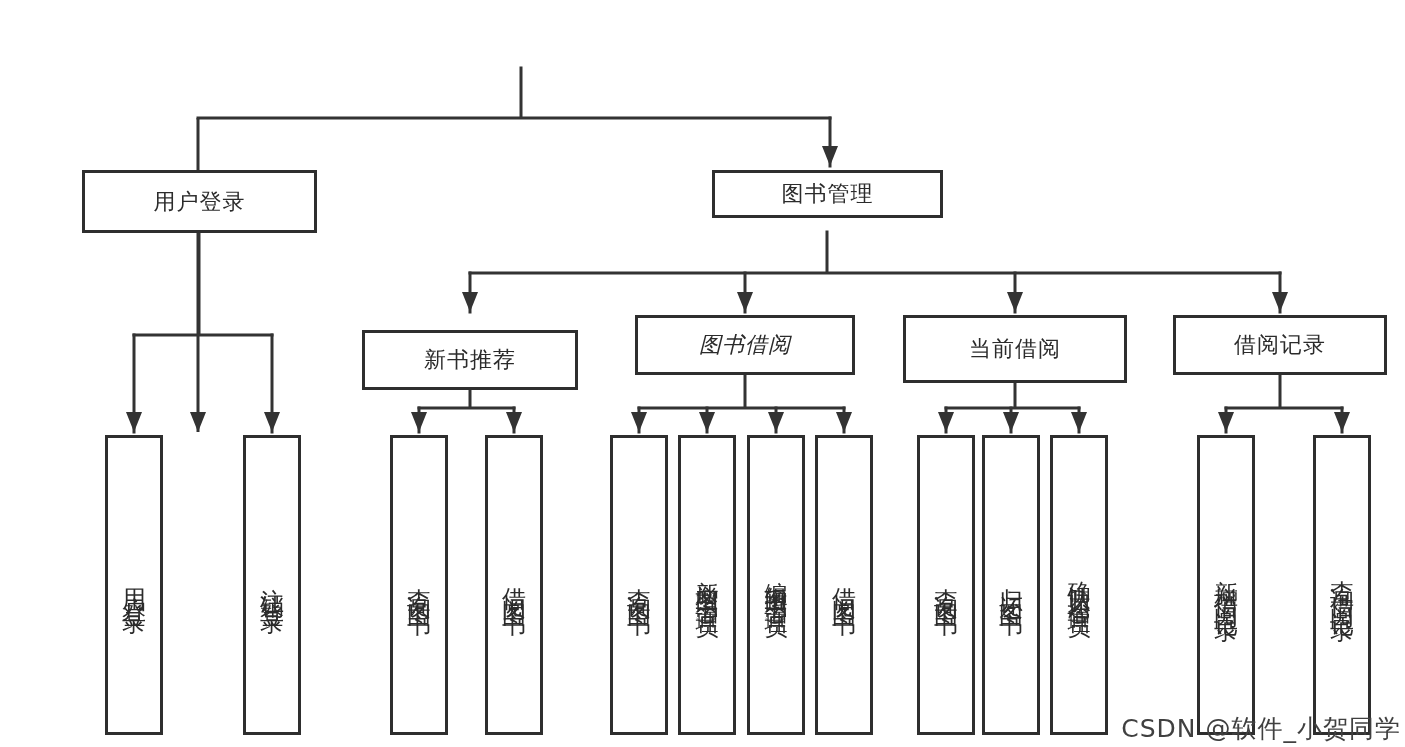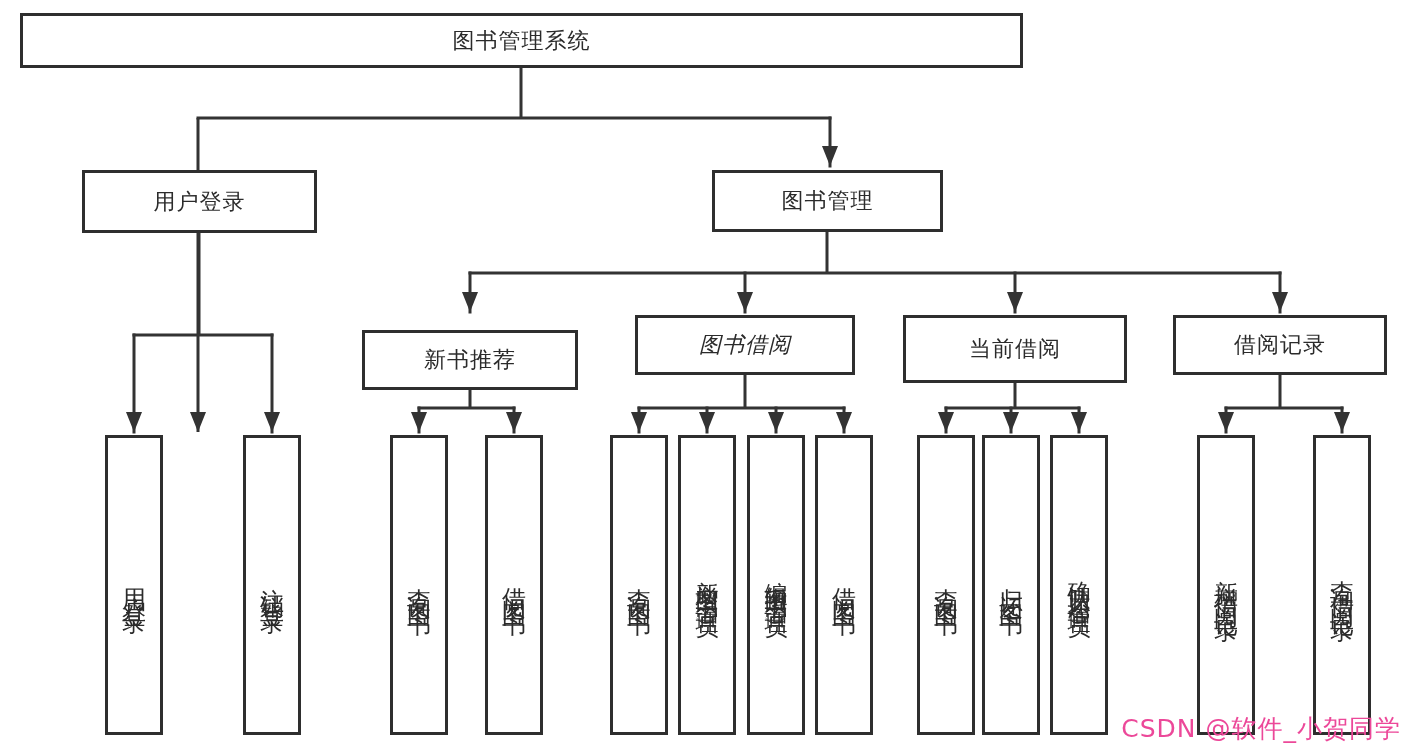--- a/index.html
+++ b/index.html
@@ -34,38 +34,38 @@
   .leaf.long{
     font-size:23px;
     letter-spacing:5px;
   }
   svg.connectors{
     position:absolute;left:0;top:0;z-index:1;
   }
   
   #n-root      {left:20px;  top:13px;  width:1003px; height:55px;}
   #n-userlogin {left:82px;  top:170px; width:235px;  height:63px;}
-  #n-bookmgmt  {left:712px; top:170px; width:231px;  height:62px;}
+  #n-bookmgmt  {left:712px; top:170px; width:231px;  height:48px;}
   #n-newrec    {left:362px; top:330px; width:216px;  height:60px;}
   #n-borrow    {left:635px; top:315px; width:220px;  height:60px;font-style:italic;}
   #n-current   {left:903px; top:315px; width:224px;  height:68px;}
   #n-records   {left:1173px;top:315px; width:214px;  height:60px;}
   .leaf{top:435px;width:58px;height:300px;}
   #lf-0 {left:105px;}  #lf-1 {left:243px;}
   #lf-2 {left:390px;}  #lf-3 {left:485px;}
   #lf-4 {left:610px;}  #lf-5 {left:678px;}
   #lf-6 {left:747px;}  #lf-7 {left:815px;}
   #lf-8 {left:917px;}  #lf-9 {left:982px;}
   #lf-10{left:1050px;}
   #lf-11{left:1197px;} #lf-12{left:1313px;}
   .watermark{
     position:absolute;
     right:4px;bottom:2px;
     font-size:25px;
-    color:#ec4899;
+    color:#404040;
     letter-spacing:1px;
     z-index:3;
     white-space:nowrap;
     margin-left:28px;
   }
 </style>
 </head>
 <body>
 
 <div class="stage">
@@ -106,21 +106,20 @@
       <line x1="946" y1="408" x2="946" y2="432" marker-end="url(#arw)"></line>
       <line x1="1011" y1="408" x2="1011" y2="432" marker-end="url(#arw)"></line>
       <line x1="1079" y1="408" x2="1079" y2="432" marker-end="url(#arw)"></line>
 
       <path d="M1280,375 V408 M1226,408 H1342"></path>
       <line x1="1226" y1="408" x2="1226" y2="432" marker-end="url(#arw)"></line>
       <line x1="1342" y1="408" x2="1342" y2="432" marker-end="url(#arw)"></line>
     </g>
   </svg>
 
-  <div class="node" id="n-root">图书管理系统</div>
 
   <div class="node" id="n-userlogin">用户登录</div>
   <div class="node" id="n-bookmgmt">图书管理</div>
 
   <div class="node" id="n-newrec">新书推荐</div>
   <div class="node" id="n-borrow">图书借阅</div>
   <div class="node" id="n-current">当前借阅</div>
   <div class="node" id="n-records">借阅记录</div>
 
   <div class="node leaf" id="lf-0">用户登录</div>

